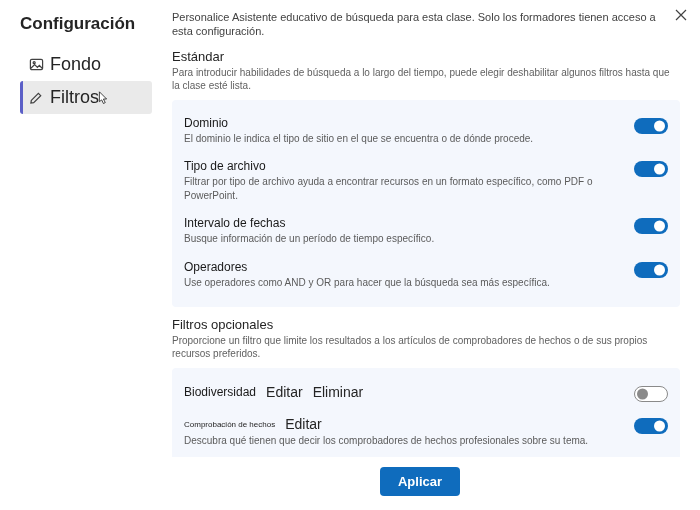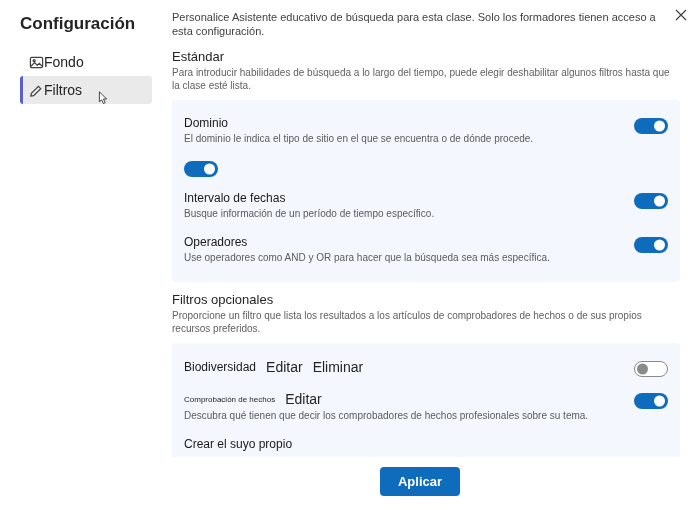--- a/index.html
+++ b/index.html
@@ -3,21 +3,21 @@
 <meta charset="utf-8">
 <style>
   * { box-sizing: border-box; margin: 0; padding: 0; }
   body { font-family: "Segoe UI", -apple-system, sans-serif; font-size: 12px; color: #242424; background: #fff; width: 700px; height: 510px; overflow: hidden; position: relative; }
   .dialog { display: flex; flex-direction: column; width: 700px; height: 510px; position: relative; }
   .close-btn { position: absolute; top: 6px; right: 10px; width: 18px; height: 18px; cursor: pointer; display: flex; align-items: center; justify-content: center; z-index: 5; }
   .close-btn svg { width: 12px; height: 12px; }
   .body { display: flex; flex: 1; min-height: 0; }
   .sidebar { width: 160px; padding: 14px 8px 0 20px; }
   .sidebar-title { font-size: 17px; font-weight: 600; margin-bottom: 14px; }
-  .sidebar-item { display: flex; align-items: center; gap: 0; padding: 6px 8px; font-size: 14px; color: #242424; cursor: pointer; border-radius: 3px; position: relative; }
+  .sidebar-item { display: flex; align-items: center; gap: 6px; padding: 6px 8px; font-size: 18px; color: #242424; cursor: pointer; border-radius: 3px; position: relative; }
   .sidebar-item.active { background: #eaeaea; border-left: 3px solid #5b5fc7; padding-left: 5px; }
   .sidebar-icon { width: 16px; height: 16px; display: flex; align-items: center; justify-content: center; }
   .sidebar-icon svg { width: 15px; height: 15px; stroke: #424242; fill: none; stroke-width: 1.3; }
   .cursor-ptr { position: absolute; left: 94px; top: 90px; width: 18px; height: 18px; pointer-events: none; z-index: 10; }
   .main { flex: 1; display: flex; flex-direction: column; min-width: 0; padding: 10px 14px 0 12px; }
   .subtitle { font-size: 11px; color: #424242; margin-bottom: 8px; line-height: 1.3; padding-right: 20px; }
   .scroll-area { flex: 1; overflow-y: auto; padding-right: 6px; min-height: 0; }
   .section-head { font-size: 13px; font-weight: 400; margin-top: 2px; }
   .section-desc { font-size: 10px; color: #616161; margin: 2px 0 8px 0; line-height: 1.3; }
   .card { background: #f4f7fd; border-radius: 4px; padding: 10px 12px; margin-bottom: 10px; }
@@ -94,20 +94,24 @@
           <div class="filter-row">
             <div class="filter-text">
               <div class="filter-title">Dominio</div>
               <div class="filter-desc">El dominio le indica el tipo de sitio en el que se encuentra o de dónde procede.</div>
             </div>
             <div class="toggle on">
                 <div class="knob"></div>
               </div>
           </div>
           <div class="filter-row">
+            <div class="filter-text">
+              <div class="filter-title">Tipo de archivo</div>
+              <div class="filter-desc">Filtrar por tipo de archivo ayuda a encontrar recursos en un formato específico, como PDF o PowerPoint.</div>
+            </div>
             <div class="toggle on">
                 <div class="knob"></div>
               </div>
           </div>
           <div class="filter-row">
             <div class="filter-text">
               <div class="filter-title">Intervalo de fechas</div>
               <div class="filter-desc">Busque información de un período de tiempo específico.</div>
             </div>
             <div class="toggle on">
@@ -119,21 +123,21 @@
               <div class="filter-title">Operadores</div>
               <div class="filter-desc">Use operadores como AND y OR para hacer que la búsqueda sea más específica.</div>
             </div>
             <div class="toggle on">
                 <div class="knob"></div>
               </div>
           </div>
         </div>
 
         <div class="section-head">Filtros opcionales</div>
-        <div class="section-desc">Proporcione un filtro que lista los resultados a los artículos de comprobadores de hechos o de sus propios recursos preferidos.</div>
+        <div class="section-desc">Proporcione un filtro que limite los resultados a los artículos de comprobadores de hechos o de sus propios recursos preferidos.</div>
 
         <div class="card">
           <div class="filter-row">
             <div class="filter-text">
               <div class="filter-title">
                 <span>Biodiversidad</span>
                 <span class="link-small">Editar</span>
                 <span class="link-small">Eliminar</span>
               </div>
             </div>

